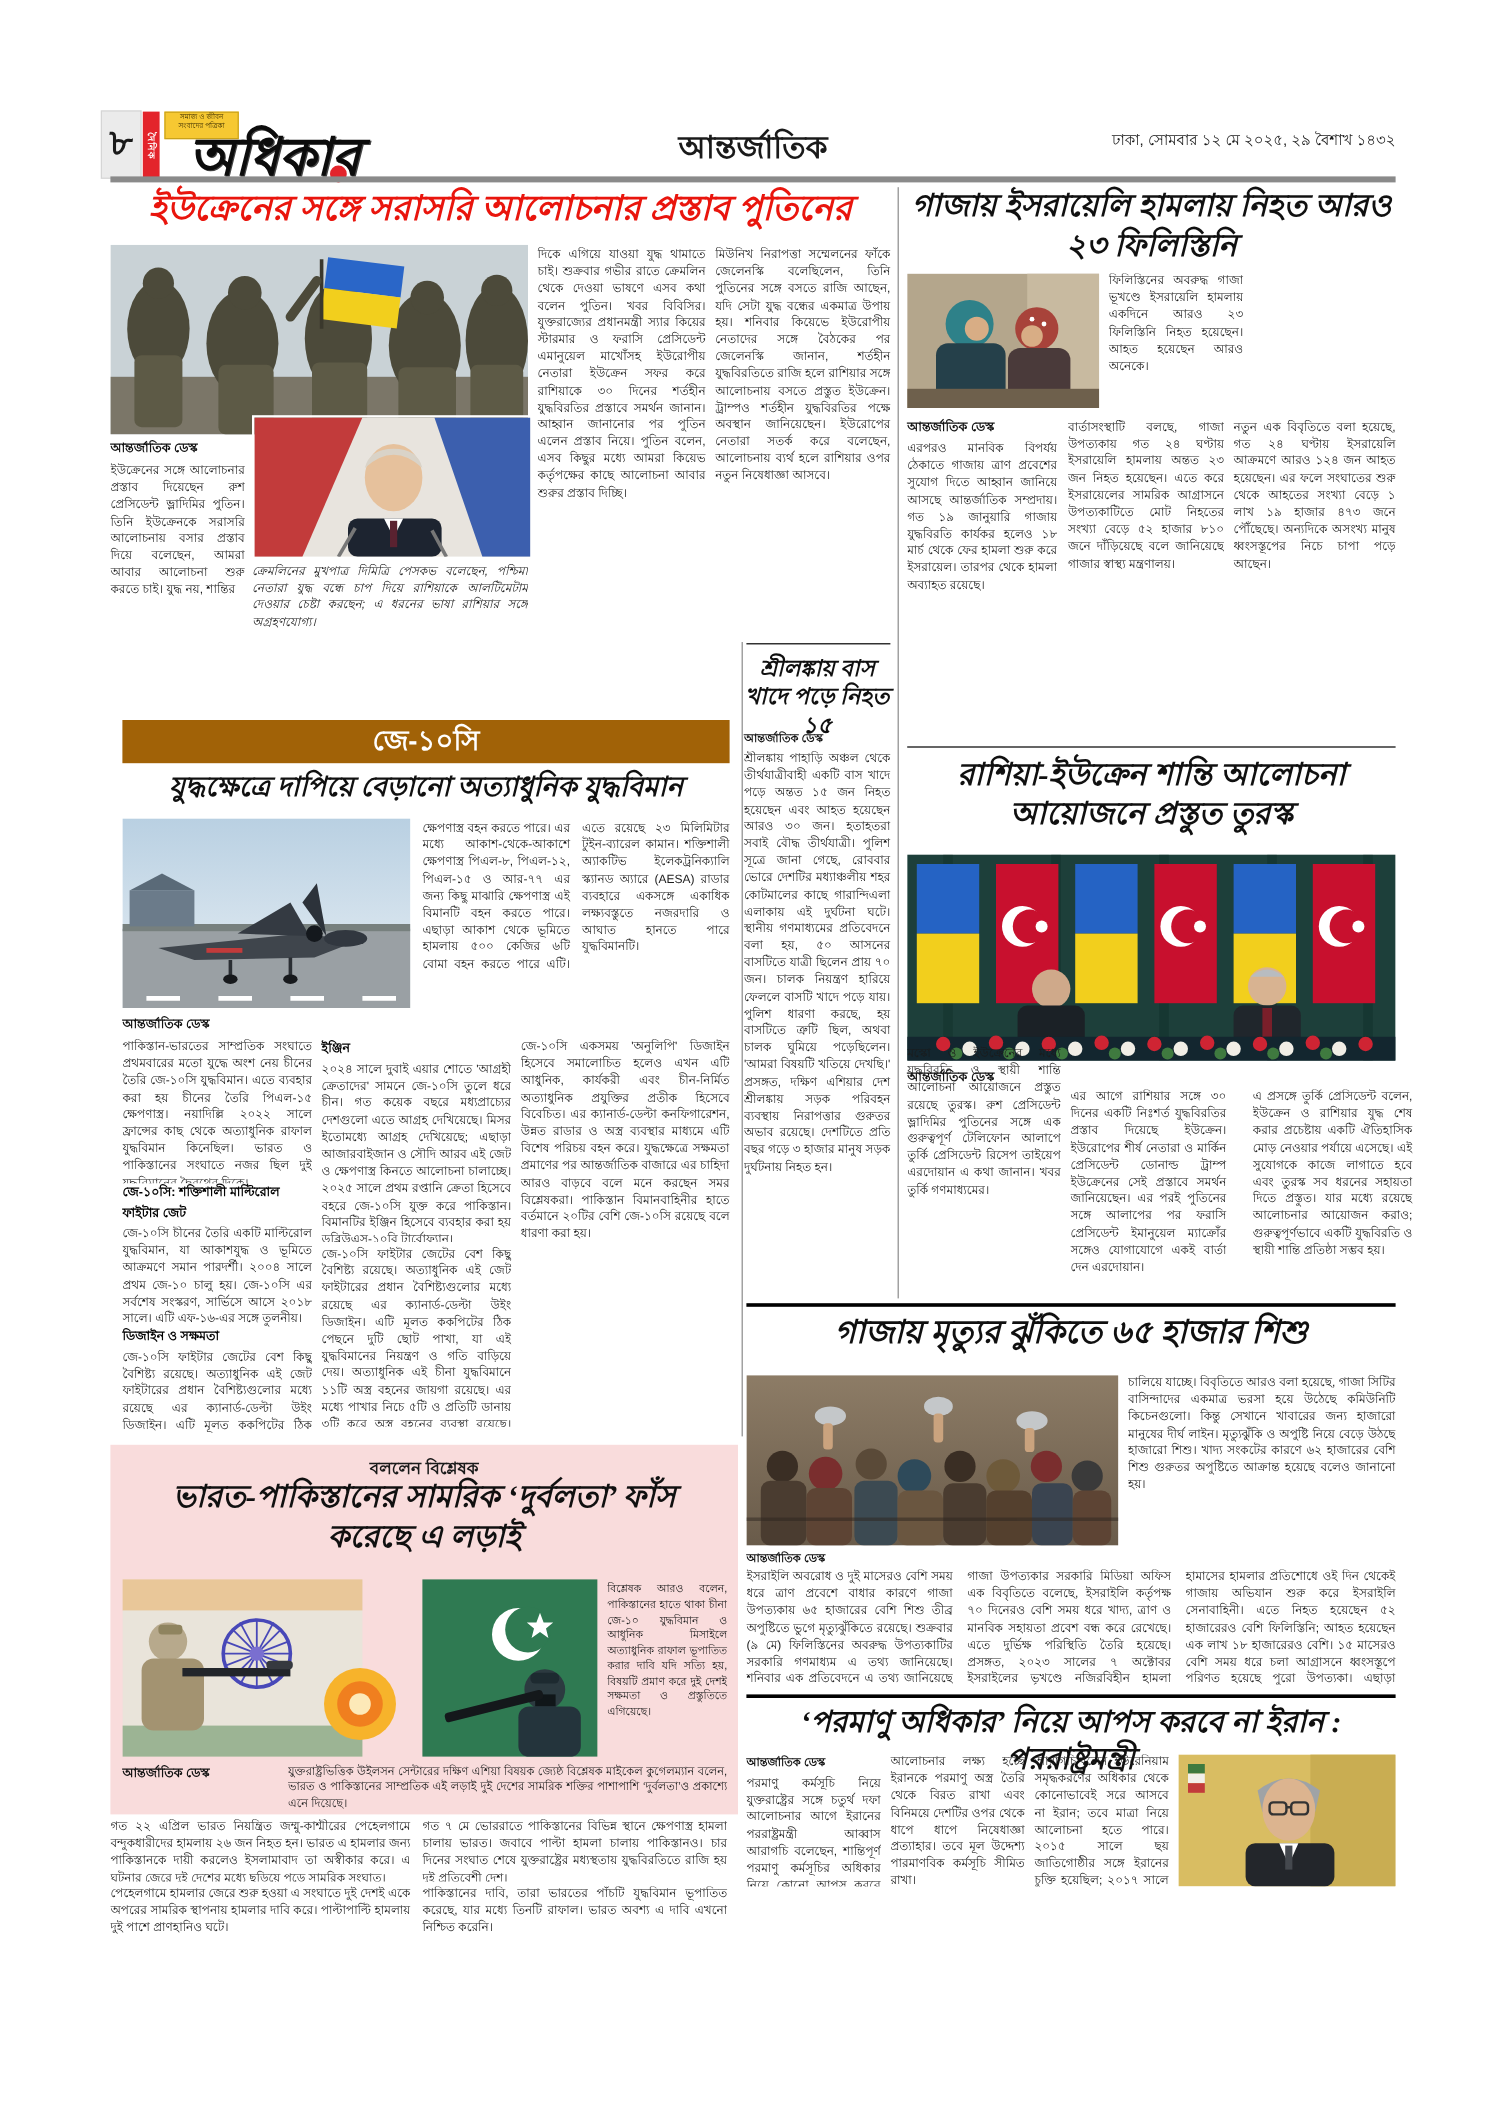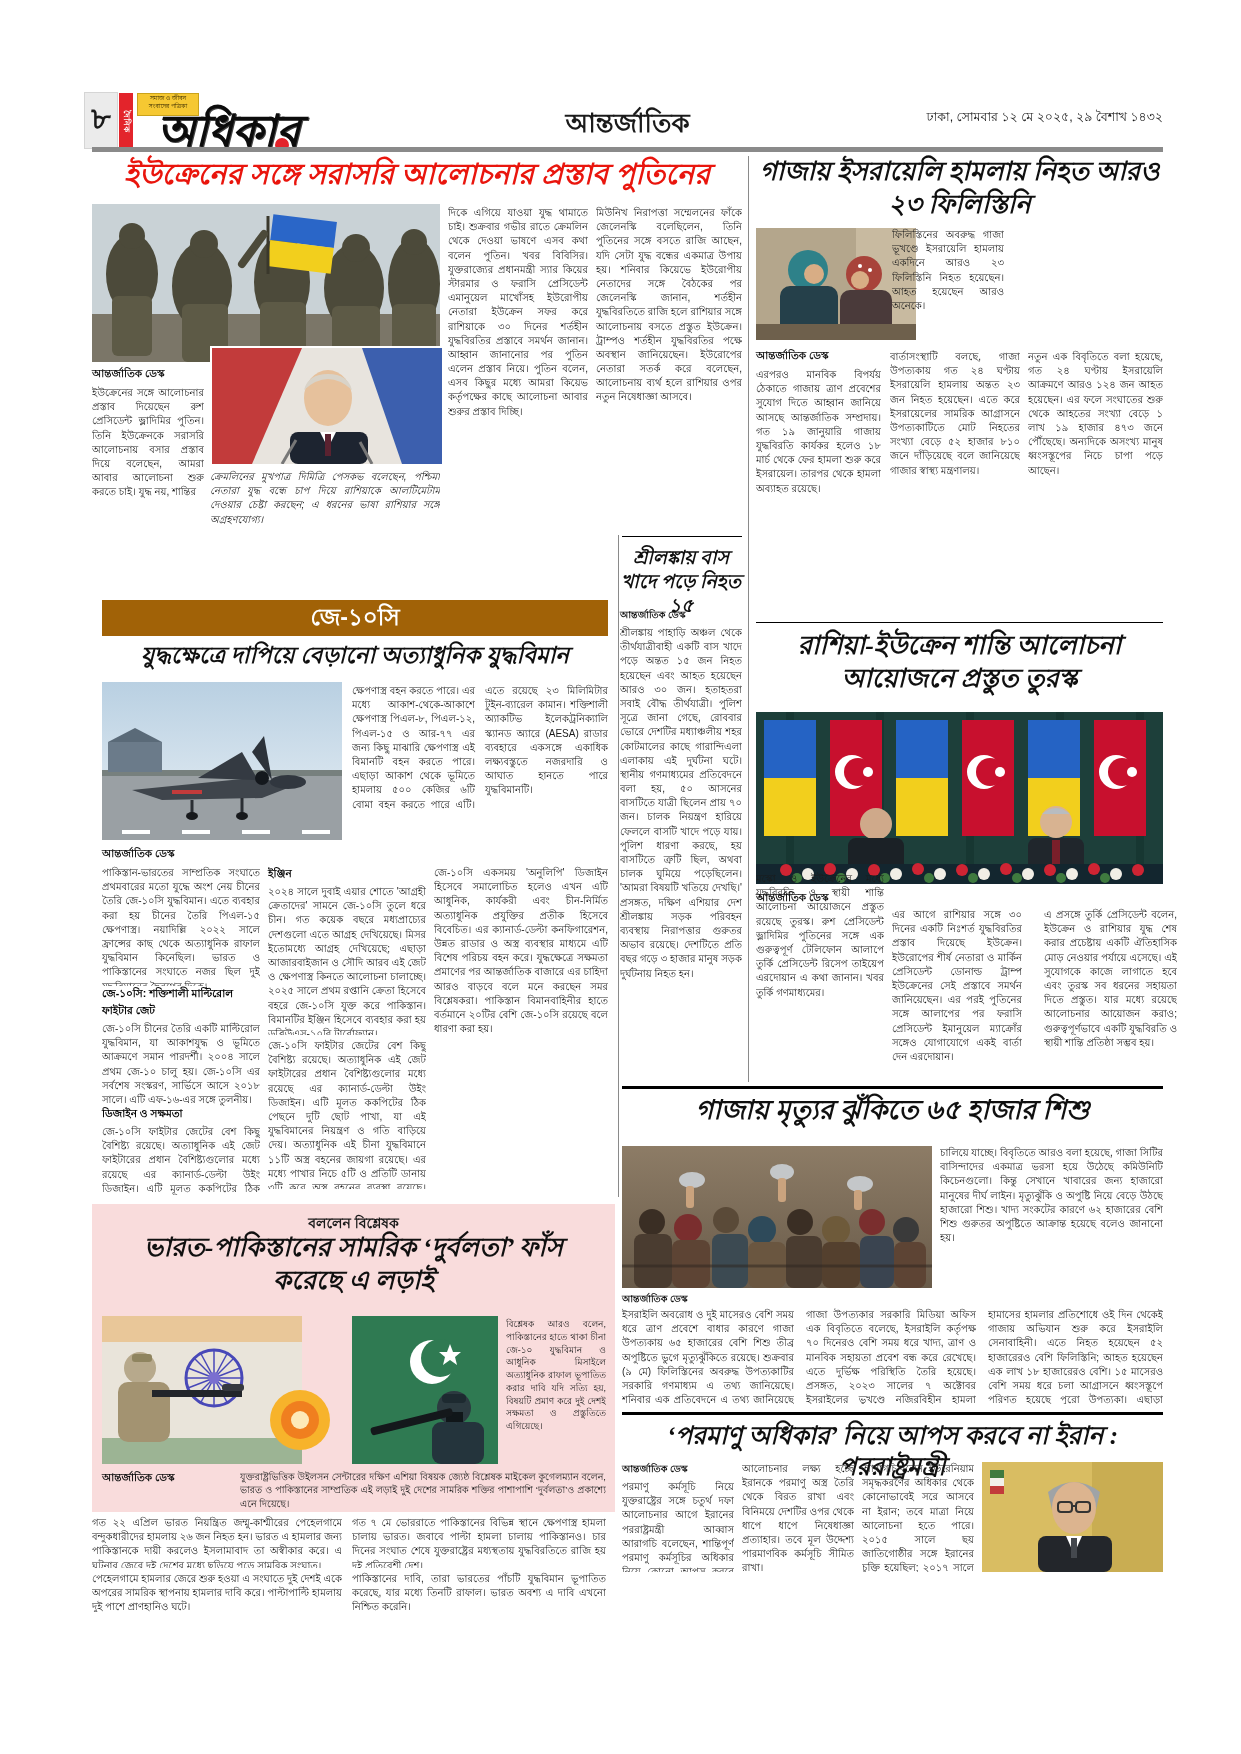--- a/index.html
+++ b/index.html
@@ -106,21 +106,21 @@
     <rect x="24" y="58" width="58" height="54" rx="10" fill="#25404a"></rect>
     <circle cx="108" cy="46" r="18" fill="#a8433a"></circle>
     <circle cx="104" cy="38" r="2" fill="#fff"></circle>
       <circle cx="114" cy="42" r="2" fill="#fff"></circle>
       <circle cx="100" cy="48" r="2" fill="#fff"></circle>
     <circle cx="104" cy="52" r="9" fill="#d8ad85"></circle>
     <rect x="84" y="62" width="52" height="50" rx="10" fill="#4a3a3a"></rect>
     <rect y="96" width="160" height="16" fill="#6e604c"></rect>
   </svg>
 
-  <div class="abs body-text" style="left:892px;top:228px;width:112px;height:114px;">ফিলিস্তিনের অবরুদ্ধ গাজা ভূখণ্ডে ইসরায়েলি হামলায় একদিনে আরও ২৩ ফিলিস্তিনি নিহত হয়েছেন। আহত হয়েছেন আরও অনেকে।</div>
+  <div class="abs body-text" style="left:924px;top:228px;width:112px;height:114px;">ফিলিস্তিনের অবরুদ্ধ গাজা ভূখণ্ডে ইসরায়েলি হামলায় একদিনে আরও ২৩ ফিলিস্তিনি নিহত হয়েছেন। আহত হয়েছেন আরও অনেকে।</div>
   <div class="abs byline" style="left:756px;top:348px;width:140px;">আন্তর্জাতিক ডেস্ক</div>
   <div class="abs body-text" style="left:756px;top:368px;width:125px;height:248px;">এরপরও মানবিক বিপর্যয় ঠেকাতে গাজায় ত্রাণ প্রবেশের সুযোগ দিতে আহ্বান জানিয়ে আসছে আন্তর্জাতিক সম্প্রদায়। গত ১৯ জানুয়ারি গাজায় যুদ্ধবিরতি কার্যকর হলেও ১৮ মার্চ থেকে ফের হামলা শুরু করে ইসরায়েল। তারপর থেকে হামলা অব্যাহত রয়েছে।</div>
   <div class="abs body-text" style="left:890px;top:350px;width:130px;height:266px;">বার্তাসংস্থাটি বলছে, গাজা উপত্যকায় গত ২৪ ঘণ্টায় ইসরায়েলি হামলায় অন্তত ২৩ জন নিহত হয়েছেন। এতে করে ইসরায়েলের সামরিক আগ্রাসনে উপত্যকাটিতে মোট নিহতের সংখ্যা বেড়ে ৫২ হাজার ৮১০ জনে দাঁড়িয়েছে বলে জানিয়েছে গাজার স্বাস্থ্য মন্ত্রণালয়।</div>
   <div class="abs body-text" style="left:1028px;top:350px;width:135px;height:266px;">নতুন এক বিবৃতিতে বলা হয়েছে, গত ২৪ ঘণ্টায় ইসরায়েলি আক্রমণে আরও ১২৪ জন আহত হয়েছেন। এর ফলে সংঘাতের শুরু থেকে আহতের সংখ্যা বেড়ে ১ লাখ ১৯ হাজার ৪৭৩ জনে পৌঁছেছে। অন্যদিকে অসংখ্য মানুষ ধ্বংসস্তূপের নিচে চাপা পড়ে আছেন।</div>
 
   <div class="abs hline" style="left:756px;top:622px;width:407px;height:1px;"></div>
 
   <div class="abs headline" style="left:756px;top:630px;width:407px;font-size:26px;">রাশিয়া-ইউক্রেন শান্তি আলোচনা আয়োজনে প্রস্তুত তুরস্ক</div>
 
   <svg class="abs photo" style="left:756px;top:712px;" width="407" height="172" viewBox="0 0 407 172">

